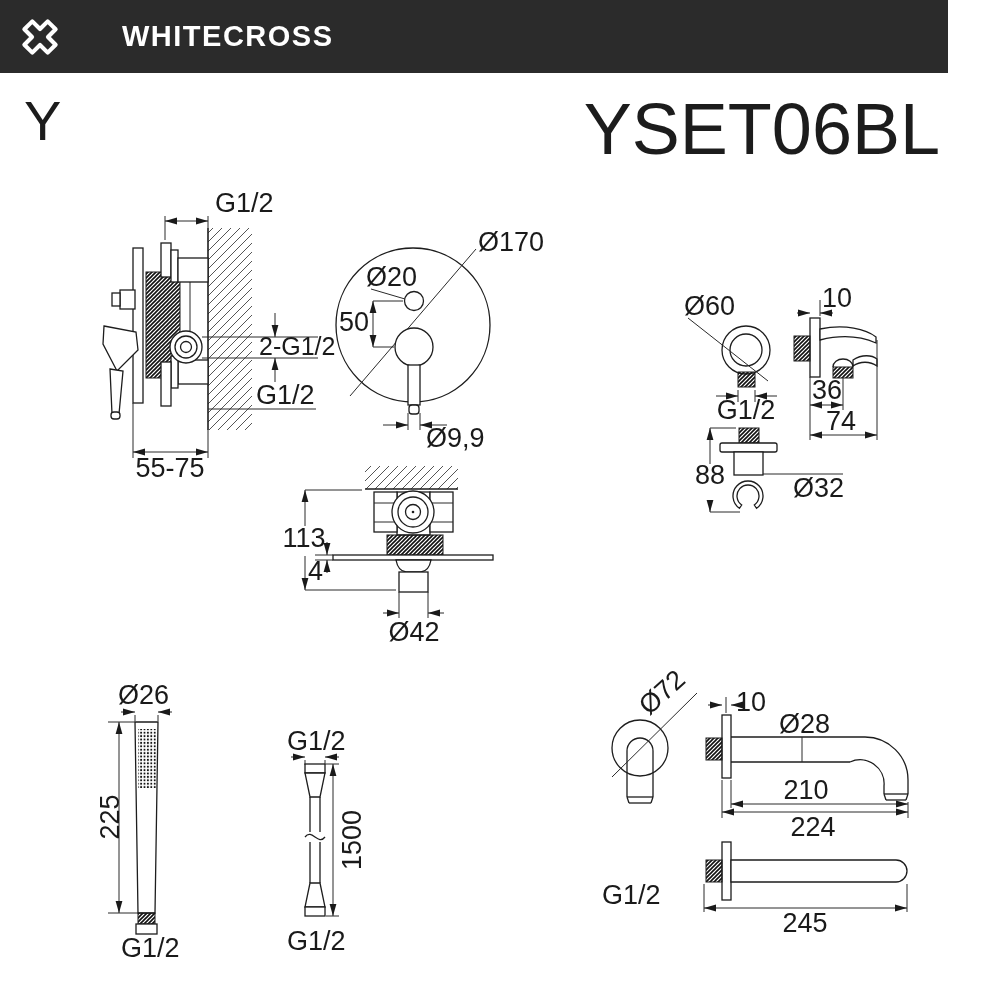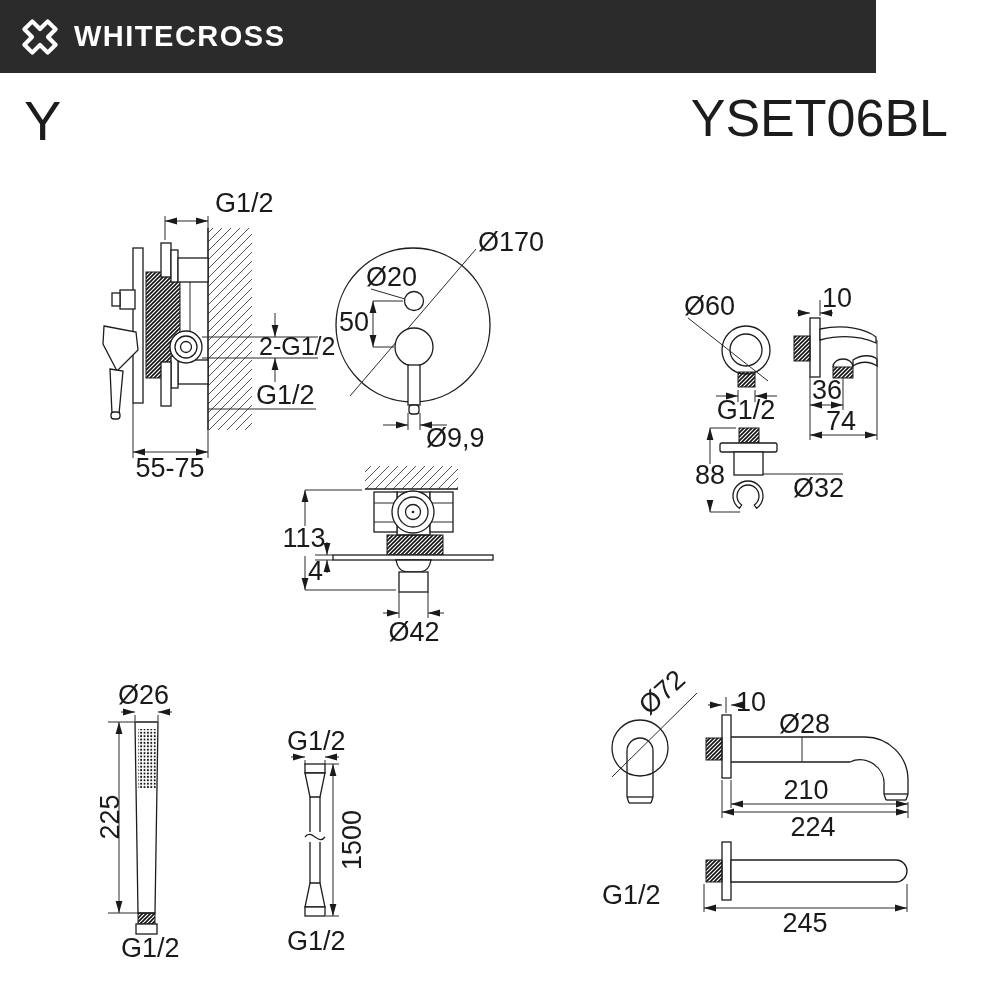--- a/index.html
+++ b/index.html
@@ -1,25 +1,25 @@
 <!DOCTYPE html>
 <html><head>
 <meta charset="utf-8">
 <style>
   html,body{margin:0;padding:0;background:#fff;}
   #sheet{position:relative;width:1000px;height:1000px;background:#fff;overflow:hidden;
          font-family:"Liberation Sans", sans-serif;}
   
-  #topbar{position:absolute;left:0;top:0;width:876px;height:73px;background:#2b2b2b;
-          display:flex;align-items:center;}
+  #topbar{position:absolute;left:0;top:0;width:948px;height:73px;background:#2b2b2b;
+          display:flex;align-items:center;gap:48px;}
   #logo{margin-left:13px;width:54px;height:54px;flex:0 0 auto;}
   #brand{color:#ffffff;font-size:29px;font-weight:bold;letter-spacing:1.5px;margin-left:7px;}
   
   .series{position:absolute;left:24px;top:88px;font-size:56px;color:#1c1c1c;}
-  .model{position:absolute;right:52px;top:88px;font-size:52px;color:#1c1c1c;text-align:center;}
+  .model{position:absolute;right:60px;top:88px;font-size:72px;color:#1c1c1c;text-align:center;}
   
   #draw{position:absolute;left:0;top:0;}
   .obj{stroke:#1d1d1d;stroke-width:1.3;fill:#ffffff;}
   .obj-n{stroke:#1d1d1d;stroke-width:1.3;fill:none;}
   .thin{stroke:#2a2a2a;stroke-width:1;fill:none;}
   .dim{stroke:#2a2a2a;stroke-width:1;fill:none;}
   .thr{stroke:#1d1d1d;stroke-width:1;fill:url(#thread);}
   .dimtext{font:27px "Liberation Sans", sans-serif;fill:#1a1a1a;}
   .sm{font-size:25px;}
 </style>

